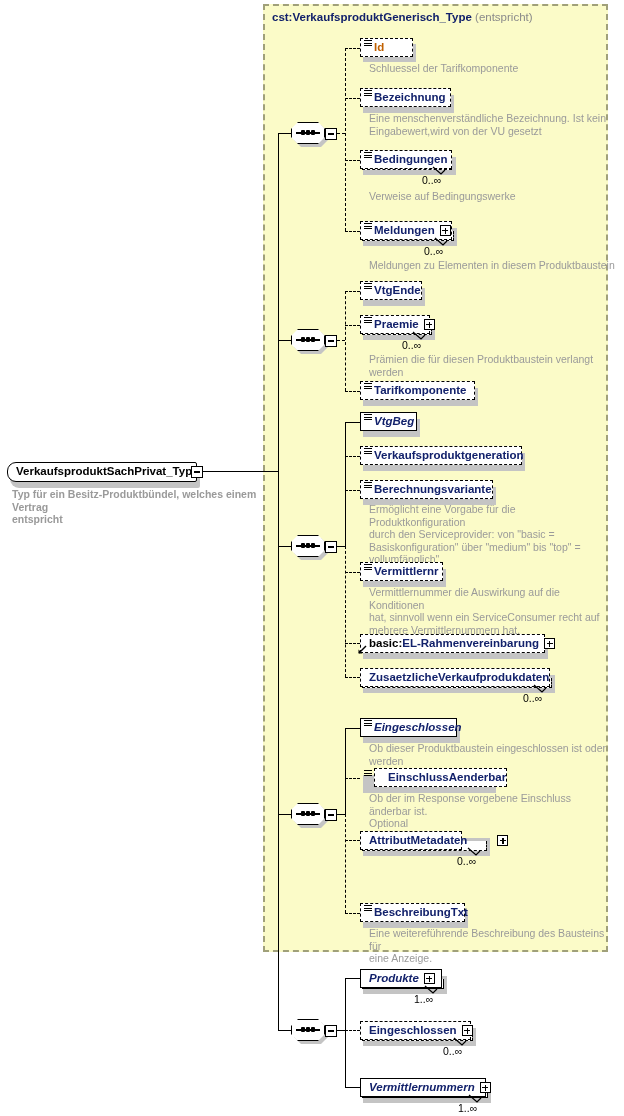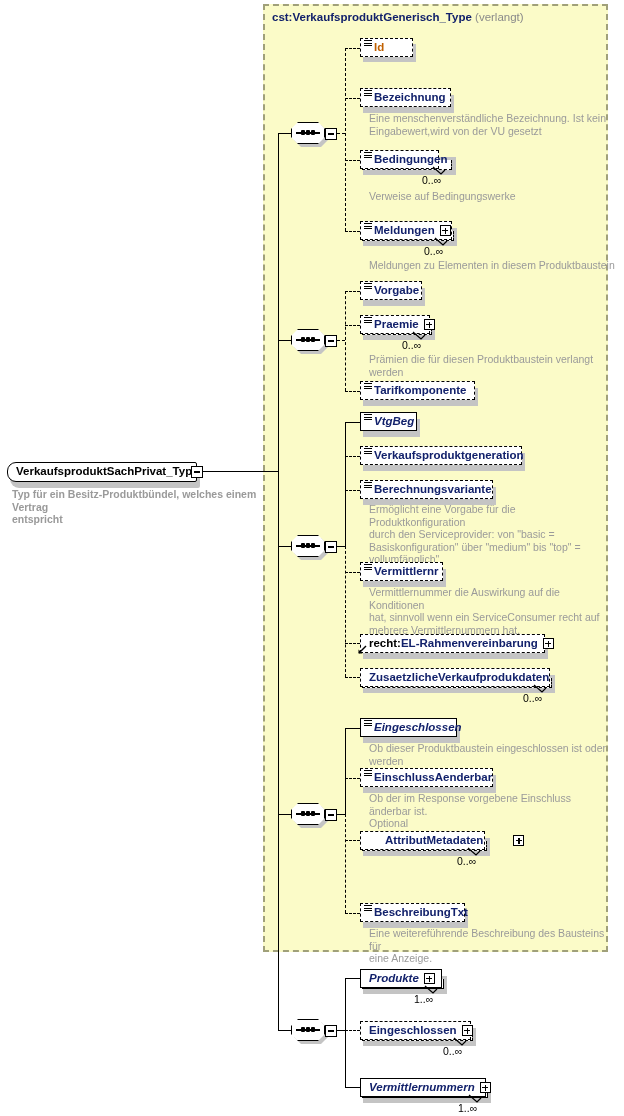--- a/index.html
+++ b/index.html
@@ -127,21 +127,21 @@
   .rootsh{position:absolute;background:#c4c4c4;z-index:2;border-radius:9px 2px 2px 9px;}
 </style>
 </head>
 <body>
 
 <div class="canvas">
 
   <div class="ext-panel" style="left:263px;top:4px;width:345px;height:948px;"></div>
   <div class="ext-title" style="left:272px;top:11px;">
     <span>cst:VerkaufsproduktGenerisch_Type</span>
-    <span class="sub">(verlangt)</span>
+    <span class="sub">(entspricht)</span>
   </div>
 
   <div class="rootsh" style="left:10px;top:469px;width:190px;height:19px;"></div>
   <div class="root" style="left:7px;top:462px;width:190px;height:20px;">
     <span class="lbl">VerkaufsproduktSachPrivat_Type</span>
   </div>
   <div class="minusbox" style="left:191px;top:466px;"></div>
   <div class="doc" style="left:12px;top:488px;width:250px;font-weight:bold;">Typ für ein Besitz-Produktbündel, welches einem Vertrag
 entspricht</div>
 
@@ -166,38 +166,39 @@
   <div class="ln hd" style="left:345px;top:48px;width:15px;"></div>
   <div class="shadow" style="left:363px;top:44px;width:53px;height:18px;"></div>
   <div class="node optional typeattr" style="left:360px;top:38px;width:53px;height:19px;">
     <span class="lbl">Id</span>
   </div>
   <div class="attrglyph" style="left:364px;top:40px;width:8px;">
     <i></i>
       <i></i>
       <i></i>
   </div>
+  <div class="doc" style="left:369px;top:62px;width:240px;">Schluessel der Tarifkomponente</div>
 
   <div class="ln hd" style="left:345px;top:98px;width:15px;"></div>
   <div class="shadow" style="left:363px;top:95px;width:91px;height:18px;"></div>
   <div class="node optional" style="left:360px;top:88px;width:91px;height:19px;">
     <span class="lbl">Bezeichnung</span>
   </div>
   <div class="attrglyph" style="left:364px;top:90px;width:8px;">
     <i></i>
       <i></i>
       <i></i>
   </div>
   <div class="doc" style="left:369px;top:112px;width:240px;">Eine menschenverständliche Bezeichnung. Ist kein
 Eingabewert,wird von der VU gesetzt</div>
 
   <div class="ln hd" style="left:345px;top:160px;width:15px;"></div>
   <div class="shadow" style="left:363px;top:157px;width:93px;height:18px;"></div>
   <div class="stackline optional" style="left:362px;top:160px;width:90px;height:10px;"></div>
-  <div class="node optional" style="left:360px;top:150px;width:79px;height:19px;">
+  <div class="node optional" style="left:360px;top:150px;width:92px;height:19px;">
     <span class="lbl">Bedingungen</span>
   </div>
   <div class="attrglyph" style="left:364px;top:152px;width:8px;">
     <i></i>
       <i></i>
       <i></i>
   </div>
   <svg class="tail" style="left:432px;top:166px;" width="16" height="10" viewBox="0 0 16 10">
       <path d="M1 1 L9 8 L13 4" fill="none" stroke="#000" stroke-width="1.2"></path>
     </svg>
@@ -231,21 +232,21 @@
     <div class="dot" style="left:20px;"></div>
   </div>
   <div class="ln h" style="left:278px;top:340px;width:14px;"></div>
   <div class="minusbox" style="left:325px;top:335px;"></div>
   <div class="ln hd" style="left:337px;top:340px;width:8px;"></div>
   <div class="ln vd" style="left:345px;top:291px;height:100px;"></div>
 
   <div class="ln hd" style="left:345px;top:291px;width:15px;"></div>
   <div class="shadow" style="left:363px;top:288px;width:62px;height:18px;"></div>
   <div class="node optional" style="left:360px;top:281px;width:62px;height:19px;">
-    <span class="lbl">Vorgabe</span>
+    <span class="lbl">VtgEnde</span>
   </div>
   <div class="attrglyph" style="left:364px;top:283px;width:8px;">
     <i></i>
       <i></i>
       <i></i>
   </div>
 
   <div class="ln hd" style="left:345px;top:325px;width:15px;"></div>
   <div class="shadow" style="left:363px;top:322px;width:72px;height:18px;"></div>
   <div class="stackline optional" style="left:362px;top:325px;width:70px;height:10px;"></div>
@@ -337,21 +338,21 @@
       <i></i>
       <i></i>
   </div>
   <div class="doc" style="left:369px;top:586px;width:240px;">Vermittlernummer die Auswirkung auf die Konditionen
 hat, sinnvoll wenn ein ServiceConsumer recht auf
 mehrere Vermittlernummern hat.</div>
 
   <div class="ln hd" style="left:345px;top:643px;width:15px;"></div>
   <div class="shadow" style="left:363px;top:641px;width:185px;height:18px;"></div>
   <div class="node optional" style="left:360px;top:634px;width:185px;height:19px;padding-left:8px;">
-    <span class="lbl"><span class="pfx">recht:</span>EL-Rahmenvereinbarung</span>
+    <span class="lbl"><span class="pfx">basic:</span>EL-Rahmenvereinbarung</span>
     <span class="plusbox"></span>
   </div>
   <svg class="refarrow" style="left:357px;top:644px;" width="11" height="11" viewBox="0 0 11 11">
     <path d="M9 2 L2 9" stroke="#000" stroke-width="1.4" fill="none"></path>
     <path d="M1.5 9.5 L1.5 5.5 L5.5 9.5 Z" fill="#000"></path>
   </svg>
 
   <div class="ln hd" style="left:345px;top:677px;width:15px;"></div>
   <div class="shadow" style="left:363px;top:675px;width:192px;height:18px;"></div>
   <div class="stackline optional" style="left:362px;top:678px;width:190px;height:10px;"></div>
@@ -384,35 +385,35 @@
   </div>
   <div class="attrglyph" style="left:364px;top:720px;width:8px;">
     <i></i>
       <i></i>
       <i></i>
   </div>
   <div class="doc" style="left:369px;top:742px;width:250px;">Ob dieser Produktbaustein eingeschlossen ist oder werden</div>
 
   <div class="ln hd" style="left:345px;top:778px;width:15px;"></div>
   <div class="shadow" style="left:363px;top:775px;width:133px;height:18px;"></div>
-  <div class="node optional" style="left:360px;top:768px;width:133px;height:19px;">
+  <div class="node optional" style="left:374px;top:768px;width:133px;height:19px;">
     <span class="lbl">EinschlussAenderbar</span>
   </div>
   <div class="attrglyph" style="left:364px;top:770px;width:8px;">
     <i></i>
       <i></i>
       <i></i>
   </div>
   <div class="doc" style="left:369px;top:792px;width:245px;">Ob der im Response vorgebene Einschluss änderbar ist.
 Optional</div>
 
   <div class="ln hd" style="left:345px;top:840px;width:15px;"></div>
   <div class="shadow" style="left:363px;top:838px;width:127px;height:18px;"></div>
   <div class="stackline optional" style="left:362px;top:841px;width:125px;height:10px;"></div>
-  <div class="node optional" style="left:360px;top:831px;width:125px;height:19px;padding-left:24px;gap:25px;">
+  <div class="node optional" style="left:360px;top:831px;width:102px;height:19px;padding-left:8px;gap:25px;">
     <span class="lbl">AttributMetadaten</span>
     <span class="plusbox"></span>
   </div>
   <svg class="tail" style="left:467px;top:847px;" width="16" height="10" viewBox="0 0 16 10">
       <path d="M1 1 L9 8 L13 4" fill="none" stroke="#000" stroke-width="1.2"></path>
     </svg>
   <div class="card" style="left:457px;top:855px;">0..∞</div>
 
   <div class="ln hd" style="left:345px;top:913px;width:15px;"></div>
   <div class="shadow" style="left:363px;top:910px;width:105px;height:18px;"></div>

